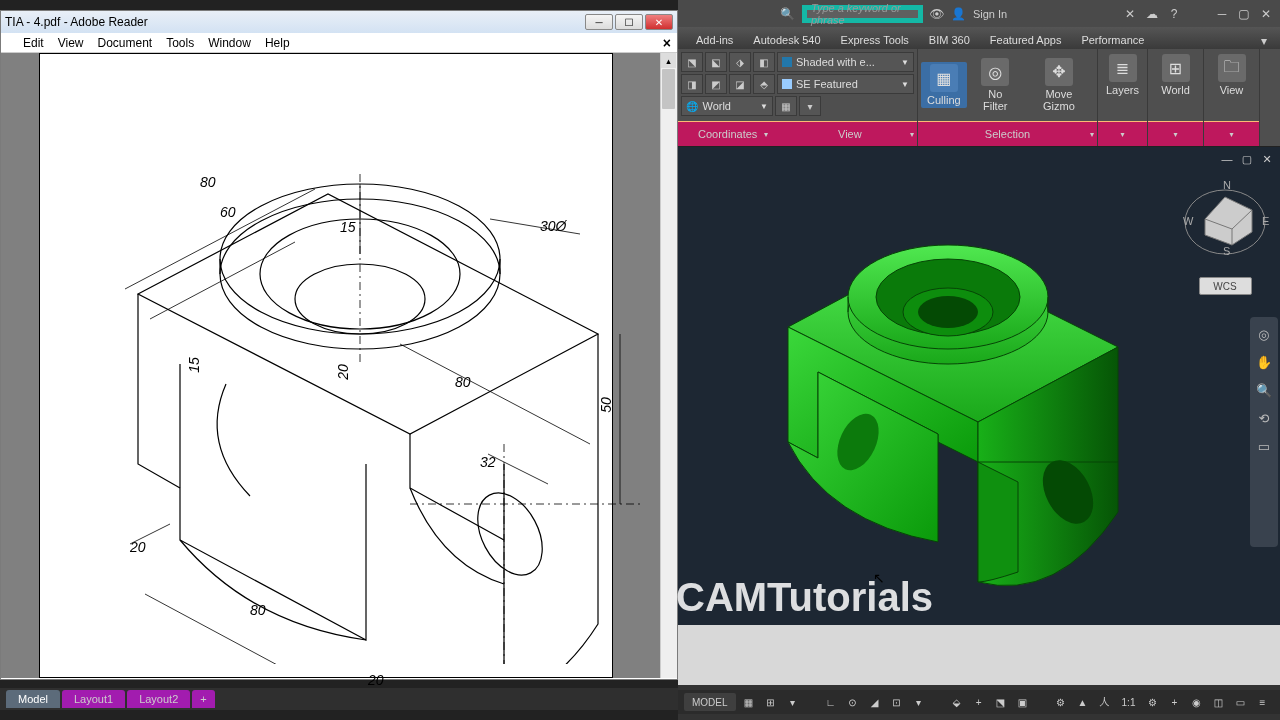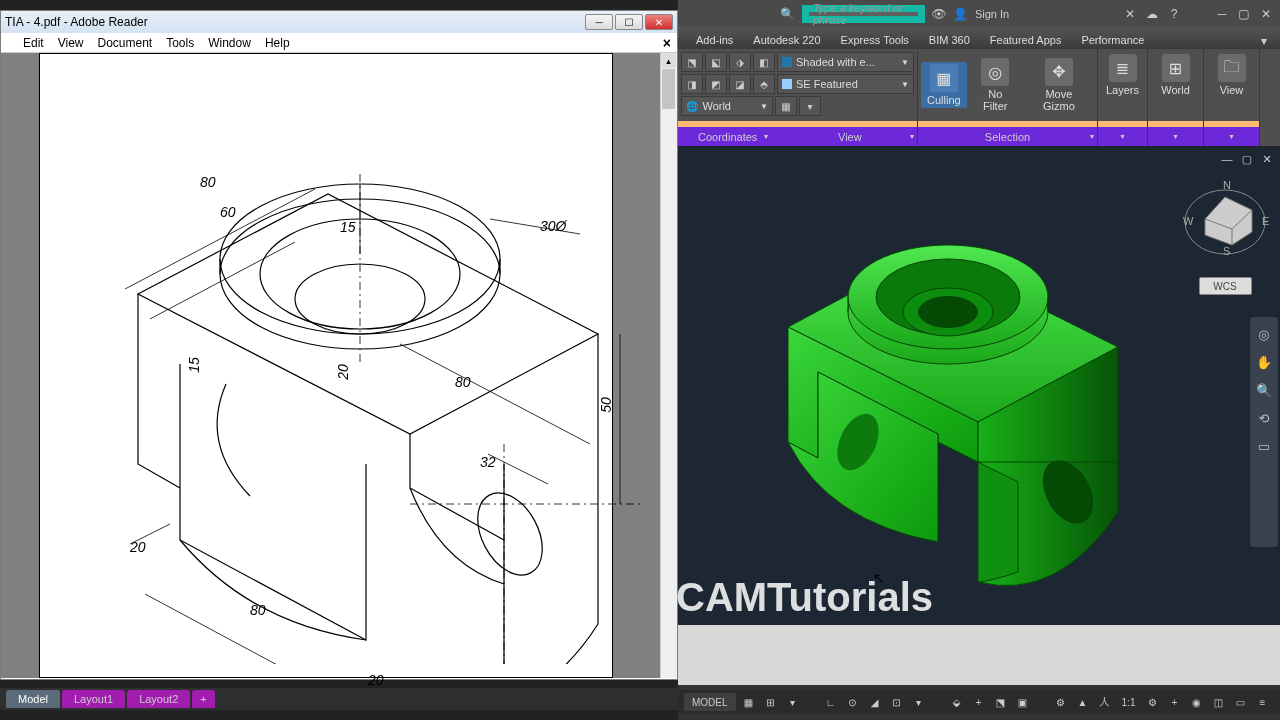--- a/index.html
+++ b/index.html
@@ -20,28 +20,28 @@
 .reader-scroll { position: absolute; right: 0; top: 0; width: 17px; height: 625px; background: #efefef; border-left: 1px solid #ccc; }
 .reader-scroll .arrow { width: 15px; height: 15px; background: #ddd; display: flex; align-items: center; justify-content: center; font-size: 9px; }
 .reader-scroll .thumb { width: 13px; height: 40px; background: #c4c4c4; margin: 1px; border-radius: 1px; }
 
 .iso-drawing { position: absolute; left: 10px; top: 10px; width: 590px; height: 600px; }
 .dim { position: absolute; font-size: 14px; font-style: italic; font-family: Arial; }
 
 
 .acad { position: absolute; left: 678px; top: 0; width: 602px; height: 720px; background: #333; }
 .acad-top { height: 27px; background: #4a4a4a; display: flex; align-items: center; padding: 0 6px; gap: 6px; }
-.acad-search { flex: 1; max-width: 180px; height: 18px; background: #5f5f5f; border: 7px solid #14b8a6; color: #999; font-style: italic; padding: 0 4px; display: flex; align-items: center; }
+.acad-search { flex: 1; max-width: 180px; height: 18px; background: #5f5f5f; border: 5px solid #14b8a6; color: #999; font-style: italic; padding: 0 4px; display: flex; align-items: center; }
 .acad-icon { width: 16px; height: 16px; display: flex; align-items: center; justify-content: center; color: #ccc; font-size: 12px; }
 .acad-tabs { height: 22px; background: linear-gradient(#555,#3a3a3a); display: flex; align-items: flex-end; padding: 0 8px; gap: 0; }
 .acad-tab { padding: 3px 10px; color: #ddd; font-size: 11px; }
 .acad-ribbon { height: 98px; background: #4f4f4f; display: flex; border-bottom: 1px solid #222; }
 .ribbon-group { border-right: 1px solid #3a3a3a; display: flex; flex-direction: column; }
 .ribbon-body { flex: 1; display: flex; align-items: center; padding: 3px; gap: 3px; }
-.ribbon-label { height: 25px; background: #6d28d9; color: #ccc; font-size: 10px; display: flex; align-items: center; justify-content: center; border-top: 6px solid #fdba74; position: relative; }
+.ribbon-label { height: 25px; background: #be185d; color: #ccc; font-size: 10px; display: flex; align-items: center; justify-content: center; border-top: 1px solid #fdba74; position: relative; }
 .ribbon-label .drop { position: absolute; right: 3px; font-size: 8px; }
 .rb-btn { display: flex; flex-direction: column; align-items: center; justify-content: center; gap: 2px; color: #ddd; font-size: 10px; text-align: center; padding: 2px 6px; border-radius: 2px; }
 .rb-btn.active { background: #3b6ea5; }
 .rb-btn .icn { width: 28px; height: 28px; background: #6a6a6a; border-radius: 3px; display: flex; align-items: center; justify-content: center; font-size: 16px; }
 .rb-small { width: 22px; height: 20px; background: #555; border: 1px solid #3a3a3a; display: flex; align-items: center; justify-content: center; color: #ccc; font-size: 10px; }
 .rb-drop { height: 20px; background: #555; border: 1px solid #3a3a3a; color: #ddd; display: flex; align-items: center; padding: 0 4px; font-size: 10px; gap: 4px; }
 .rb-drop .arrow { margin-left: auto; font-size: 8px; }
 
 .viewport { position: absolute; left: 0; top: 147px; width: 602px; height: 478px; background: #1d2733; }
 .vp-controls { position: absolute; right: 5px; top: 5px; display: flex; gap: 4px; }
@@ -165,21 +165,21 @@
     <div class="acad-icon">✕</div>
     <div class="acad-icon">☁</div>
     <div class="acad-icon">?</div>
     <div style="width:20px"></div>
     <div class="acad-icon">─</div>
     <div class="acad-icon">▢</div>
     <div class="acad-icon">✕</div>
   </div>
   <div class="acad-tabs">
     <div class="acad-tab">Add-ins</div>
-    <div class="acad-tab">Autodesk 220</div>
+    <div class="acad-tab">Autodesk 540</div>
     <div class="acad-tab">Express Tools</div>
     <div class="acad-tab">BIM 360</div>
     <div class="acad-tab">Featured Apps</div>
     <div class="acad-tab">Performance</div>
     <div style="flex:1"></div>
     <div class="acad-icon">▾</div>
   </div>
   <div class="acad-ribbon">
     <div class="ribbon-group" style="width:240px">
       <div class="ribbon-body" style="flex-direction:column;align-items:stretch;gap:2px">

